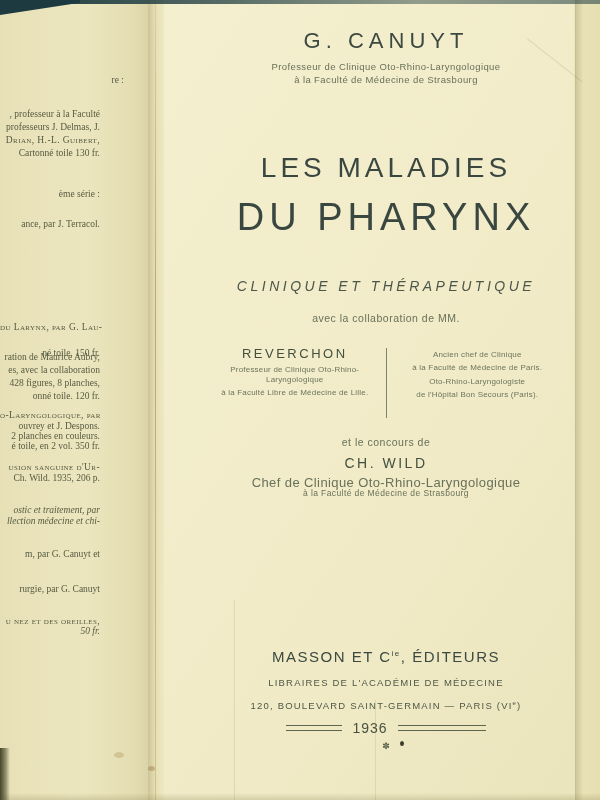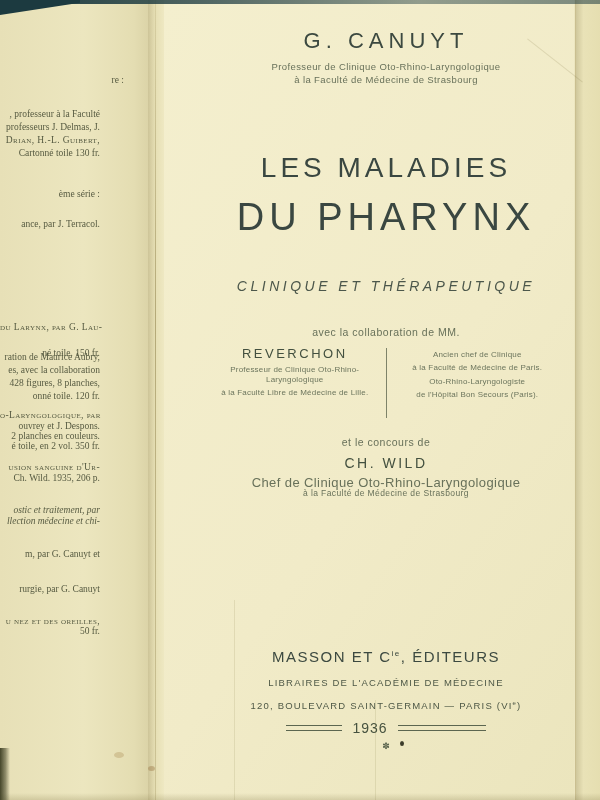--- a/index.html
+++ b/index.html
@@ -90,21 +90,21 @@
     <span class="frag" style="top:421px;">ouvrey et J. Despons.</span>
     <span class="frag" style="top:431px;">2 planches en couleurs.</span>
     <span class="frag" style="top:441px;">é toile, en 2 vol. 350 fr.</span>
     <span class="frag sc" style="top:462px;">usion sanguine d'Ur-</span>
     <span class="frag" style="top:473px;">Ch. Wild. 1935, 206 p.</span>
     <span class="frag it" style="top:505px;">ostic et traitement, par</span>
     <span class="frag it" style="top:516px;">llection médecine et chi-</span>
     <span class="frag" style="top:549px;">m, par G. Canuyt et</span>
     <span class="frag" style="top:584px;">rurgie, par G. Canuyt</span>
     <span class="frag sc" style="top:616px;">u nez et des oreilles,</span>
-    <span class="frag" style="top:626px;padding-right:55px;">50 fr.</span>
+    <span class="frag" style="top:626px;padding-right:55px;font-style:italic;">50 fr.</span>
   </div>
 
   <div class="gutter">
     <div class="crease"></div>
   </div>
 
   <div class="main-page">
     <div class="content">
 
       <div class="blk" style="top:28px;">
@@ -113,21 +113,21 @@
         <div class="small-line">à la Faculté de Médecine de Strasbourg</div>
       </div>
 
       <div class="blk subtitle" style="top:278px;">CLINIQUE ET THÉRAPEUTIQUE</div>
 
       <div class="blk" style="top:152px;">
         <div class="title-1">LES MALADIES</div>
         <div class="title-2">DU PHARYNX</div>
       </div>
 
-      <div class="blk intro-line" style="top:326px;">avec la collaboration de MM.</div>
+      <div class="blk intro-line" style="top:312px;">avec la collaboration de MM.</div>
 
       <div class="cols" style="top:346px;height:72px;">
         <div class="col">
           <div class="name">REVERCHON</div>
           <div class="sub">Professeur de Clinique Oto-Rhino-Laryngologique</div>
           <div class="sub2">à la Faculté Libre de Médecine de Lille.</div>
         </div>
         <div class="divider"></div>
         <div class="col">
           <div class="sub">Ancien chef de Clinique</div>

